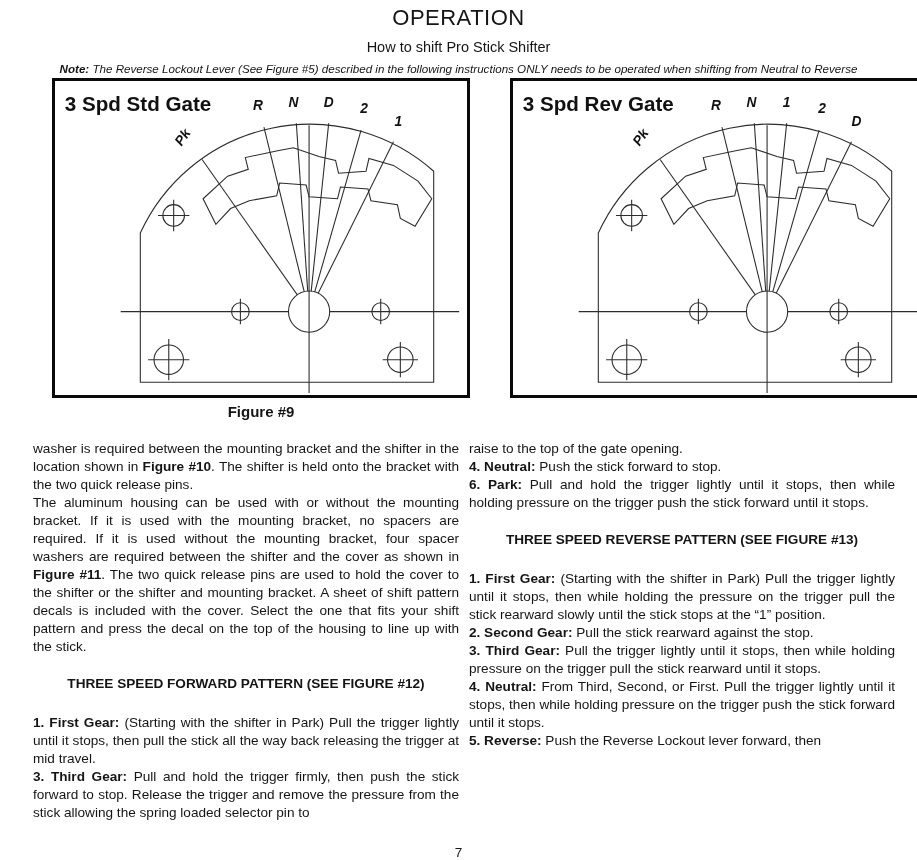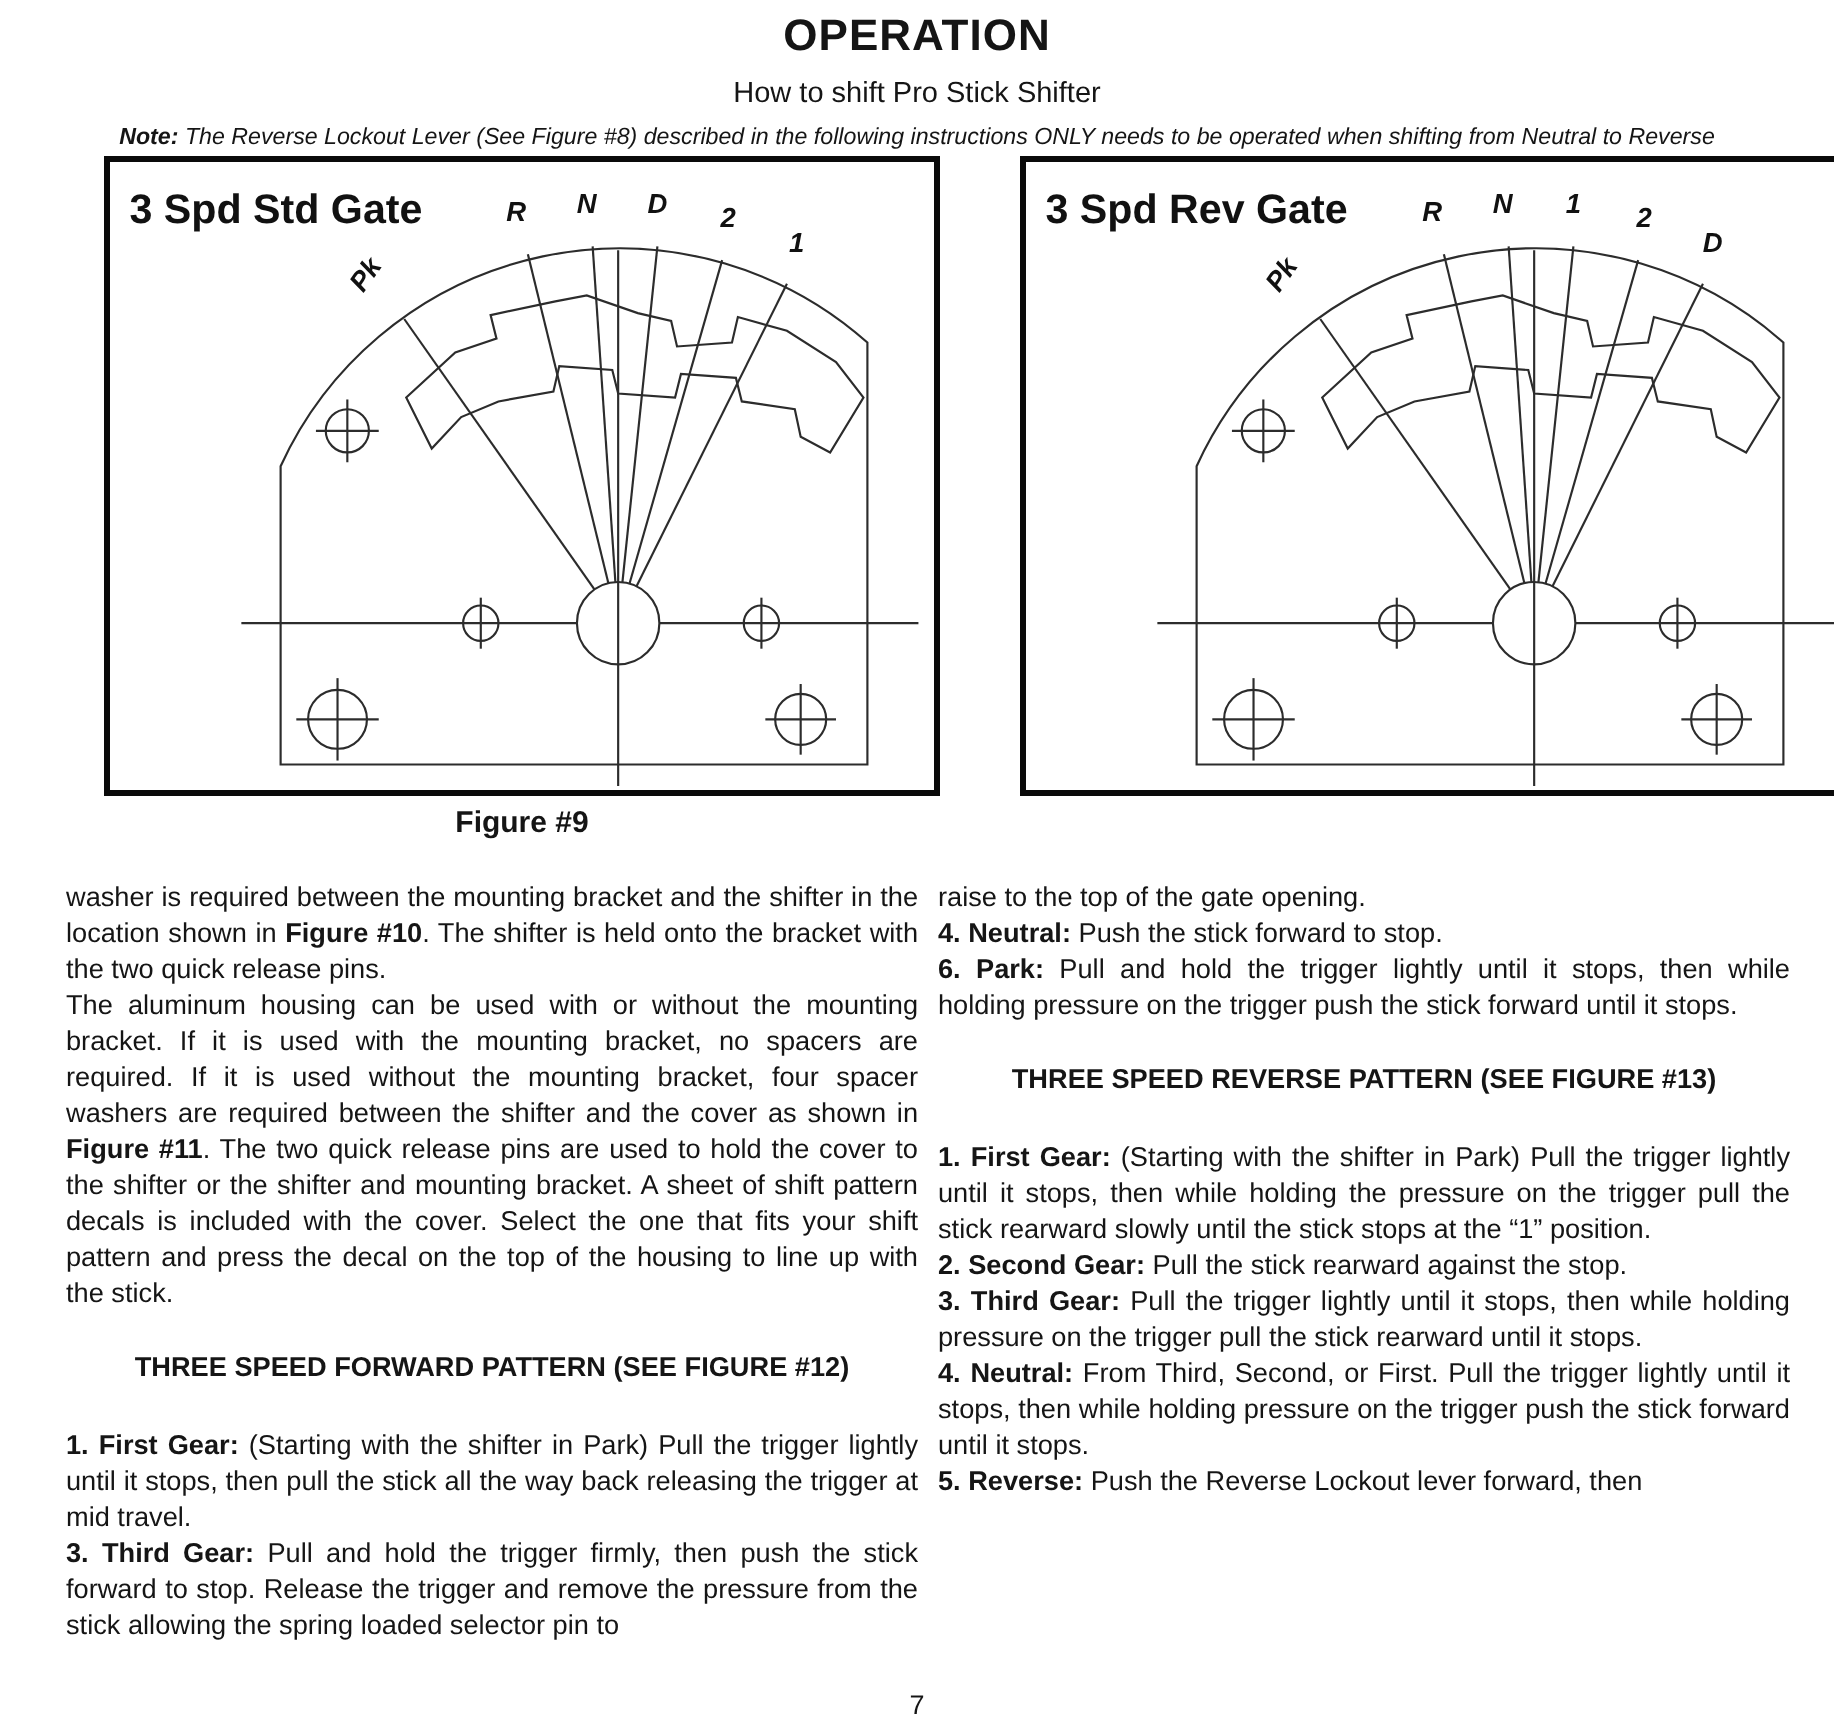--- a/index.html
+++ b/index.html
@@ -2,21 +2,21 @@
 <html><head>
 <meta charset="utf-8">
 <style>
   html,body { margin:0; padding:0; }
   body {
     width:917px; height:860px; background:#ffffff; color:#151515;
     font-family:"Liberation Sans", sans-serif;
     position:relative; overflow:hidden;
   }
   .page-title {
-    text-align:center; font-size:22px; font-weight:bold;
+    text-align:center; font-size:22px; font-weight:normal;
     margin-top:5px; letter-spacing:0.5px;
   }
   .page-subtitle {
     text-align:center; font-size:14.5px; font-weight:normal; margin-top:8px;
   }
   .note {
     text-align:center; font-size:11.6px; font-style:italic; margin-top:7px;
     white-space:nowrap;
   }
   .note b { font-style:italic; }
@@ -63,21 +63,21 @@
     text-align:center; font-size:13.5px;
   }
 </style>
 </head>
 <body>
 
 <div class="page">
 
   <div class="page-title">OPERATION</div>
   <div class="page-subtitle">How to shift Pro Stick Shifter</div>
-  <div class="note"><b>Note:</b><span> The Reverse Lockout Lever (See Figure #8) described in the following instructions ONLY needs to be operated when shifting from Neutral to Reverse</span></div>
+  <div class="note"><b>Note:</b><span> The Reverse Lockout Lever (See Figure #5) described in the following instructions ONLY needs to be operated when shifting from Neutral to Reverse</span></div>
 
   <div class="figures-row">
 
     <div class="figure-wrap">
       <div class="figure-box">
         <svg viewBox="0 0 418 320">
           <defs>
             <g id="gate-geom" class="draw">
 
               <path d="M 86 307 L 86 155 A 190 190 0 0 1 385 92 L 385 307 Z"></path>

